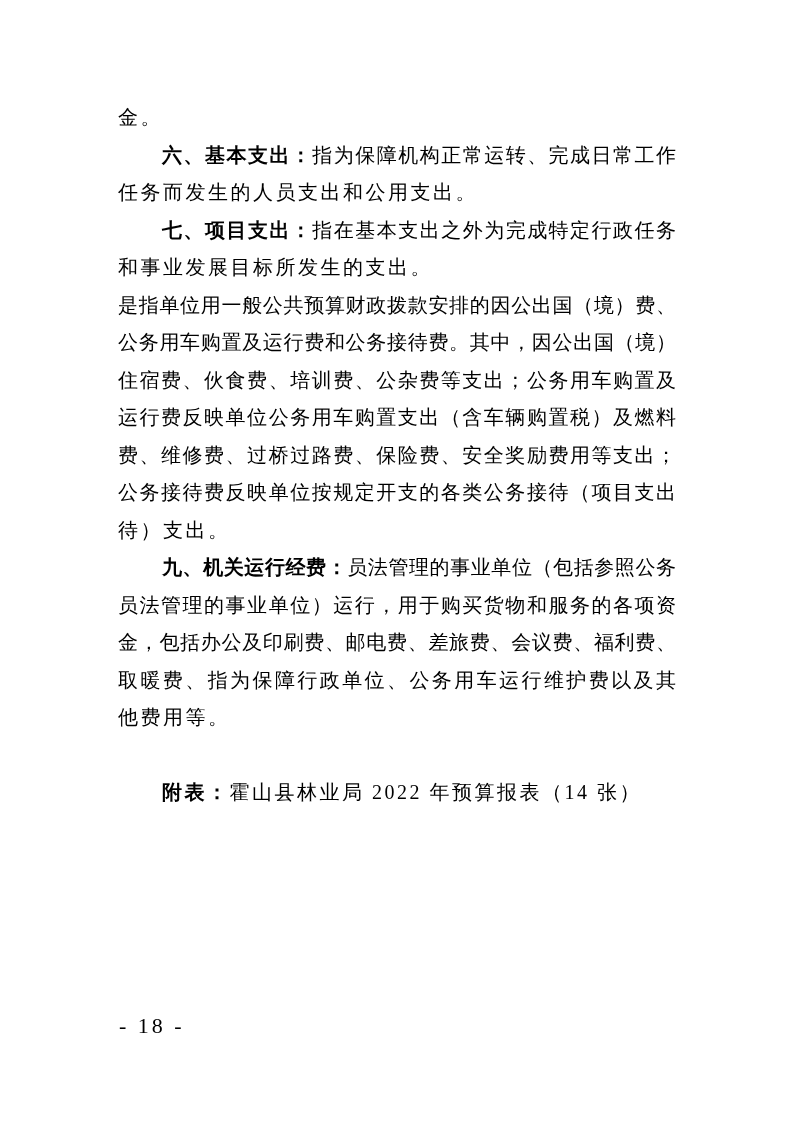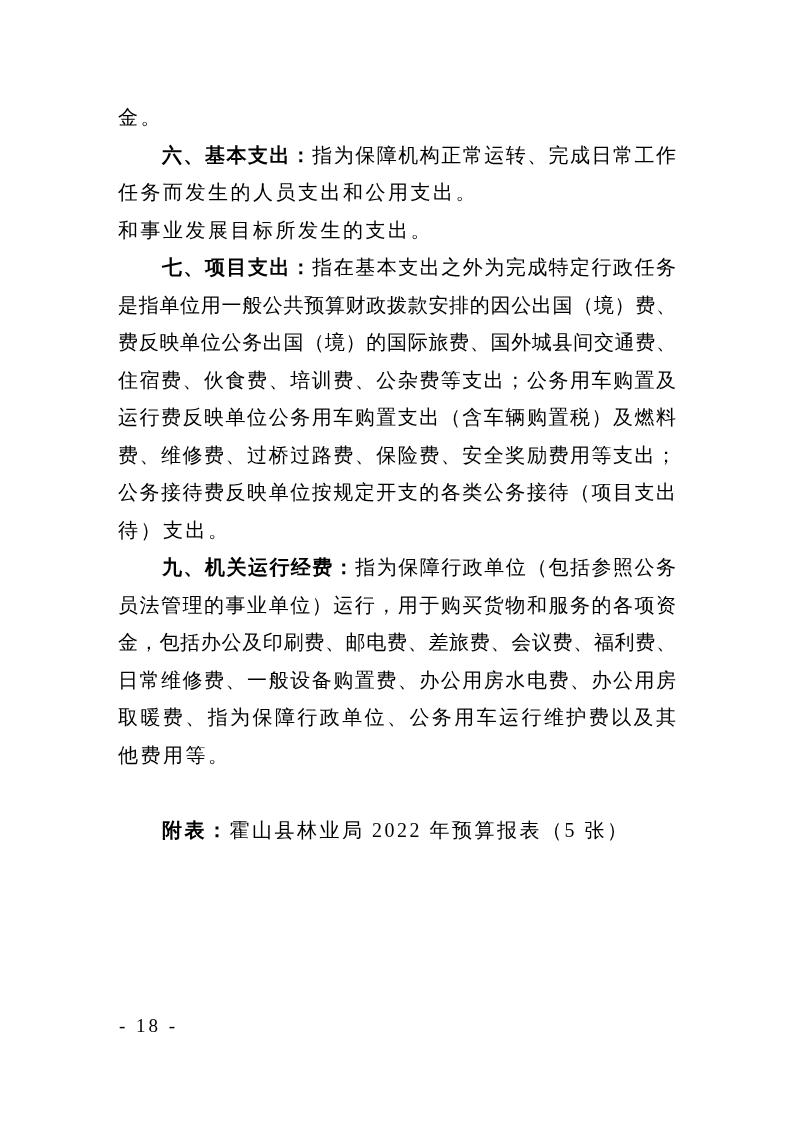--- a/index.html
+++ b/index.html
@@ -45,68 +45,67 @@
 
   .lead {
     font-family: "Liberation Sans", "DejaVu Sans", sans-serif;
     font-weight: 700;
   }
 
   .page-number {
     position: absolute;
     left: 119px;
     top: 1012px;
-    font-size: 19px;
+    font-size: 22px;
     line-height: 28px;
     letter-spacing: 3px;
     color: #000000;
     font-family: "Liberation Serif", "DejaVu Serif", serif;
   }
 </style>
 </head>
 <body>
 
 <div class="page">
   <div class="text-block" id="text-block">
   <div class="line"><span class="body-text">金。</span></div>
 
   <div class="line justify indent"><span class="lead">六、基本支出：</span><span class="body-text">指为保障机构正常运转、完成日常工作</span></div>
 
   <div class="line"><span class="body-text">任务而发生的人员支出和公用支出。</span></div>
 
+  <div class="line justify indent"><span class="lead">七、项目支出：</span><span class="body-text">指在基本支出之外为完成特定行政任务</span></div>
+
   <div class="line"><span class="body-text">和事业发展目标所发生的支出。</span></div>
-
-  <div class="line justify indent"><span class="lead">七、项目支出：</span><span class="body-text">指在基本支出之外为完成特定行政任务</span></div>
 
 
   <div class="line justify"><span class="body-text">是指单位用一般公共预算财政拨款安排的因公出国（境）费、</span></div>
 
+  <div class="line justify"><span class="body-text">公务用车购置及运行费和公务接待费。其中，因公出国（境）</span></div>
 
-  <div class="line justify"><span class="body-text">费反映单位公务出国（境）的国际旅费、国外城县间交通费、</span></div>
 
   <div class="line justify"><span class="body-text">住宿费、伙食费、培训费、公杂费等支出；公务用车购置及</span></div>
 
   <div class="line justify"><span class="body-text">运行费反映单位公务用车购置支出（含车辆购置税）及燃料</span></div>
 
   <div class="line justify"><span class="body-text">费、维修费、过桥过路费、保险费、安全奖励费用等支出；</span></div>
 
   <div class="line justify"><span class="body-text">公务接待费反映单位按规定开支的各类公务接待（项目支出</span></div>
 
   <div class="line"><span class="body-text">待）支出。</span></div>
 
-  <div class="line justify indent"><span class="lead">九、机关运行经费：</span><span class="body-text">指为保障行政单位（包括参照公务</span></div>
+  <div class="line justify indent"><span class="lead">九、机关运行经费：</span><span class="body-text">员法管理的事业单位（包括参照公务</span></div>
 
   <div class="line justify"><span class="body-text">员法管理的事业单位）运行，用于购买货物和服务的各项资</span></div>
 
   <div class="line justify"><span class="body-text">金，包括办公及印刷费、邮电费、差旅费、会议费、福利费、</span></div>
 
-  <div class="line justify"><span class="body-text">日常维修费、一般设备购置费、办公用房水电费、办公用房</span></div>
 
   <div class="line justify"><span class="body-text">取暖费、指为保障行政单位、公务用车运行维护费以及其</span></div>
 
   <div class="line"><span class="body-text">他费用等。</span></div>
 
   <div class="line"><span class="body-text"></span></div>
 
-  <div class="line indent"><span class="lead">附表：</span><span class="body-text">霍山县林业局 2022 年预算报表（5 张）</span></div>
+  <div class="line indent"><span class="lead">附表：</span><span class="body-text">霍山县林业局 2022 年预算报表（14 张）</span></div>
 </div>
   <div class="page-number">- 18 -</div>
 </div>
 
 </body></html>

